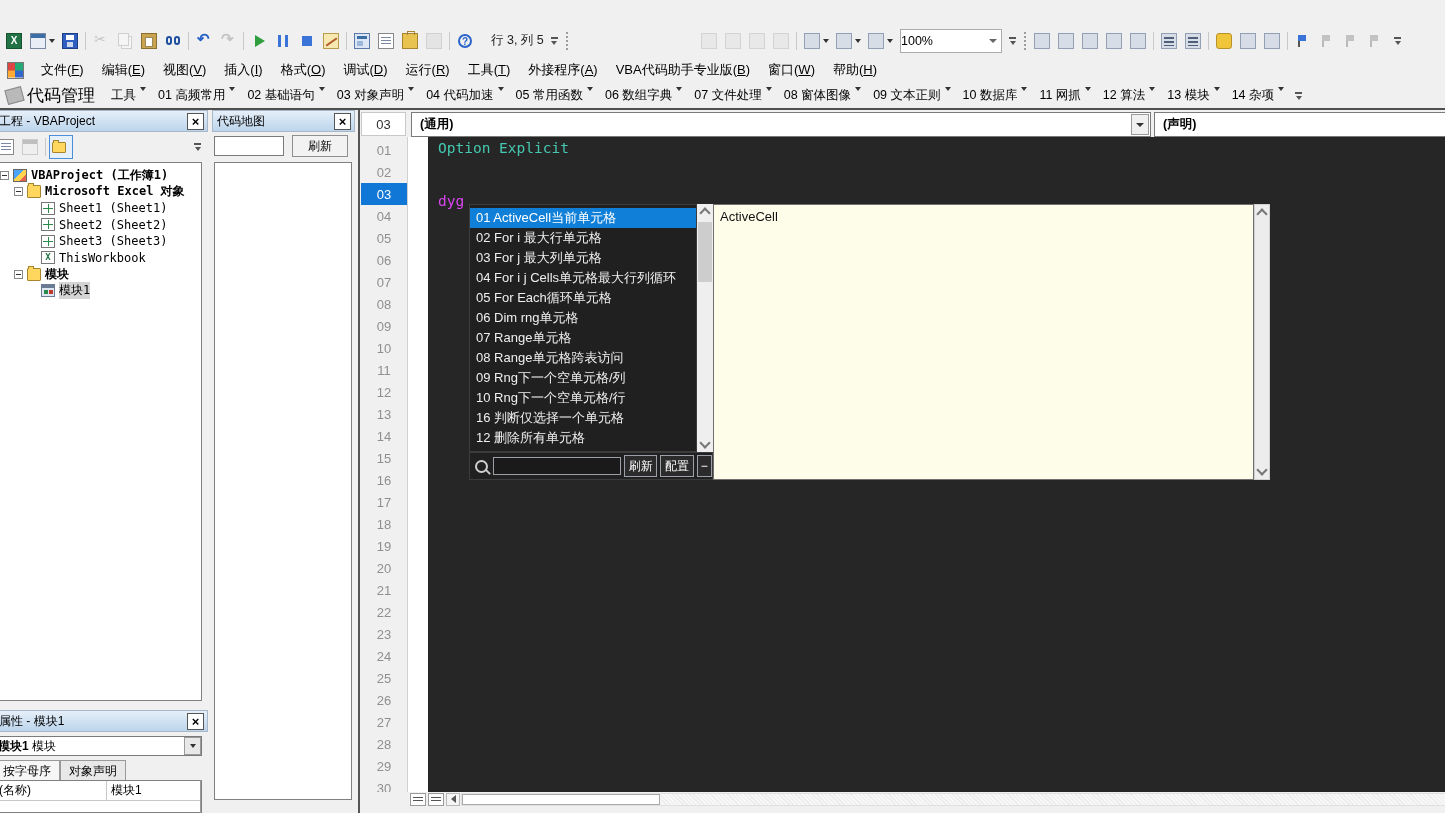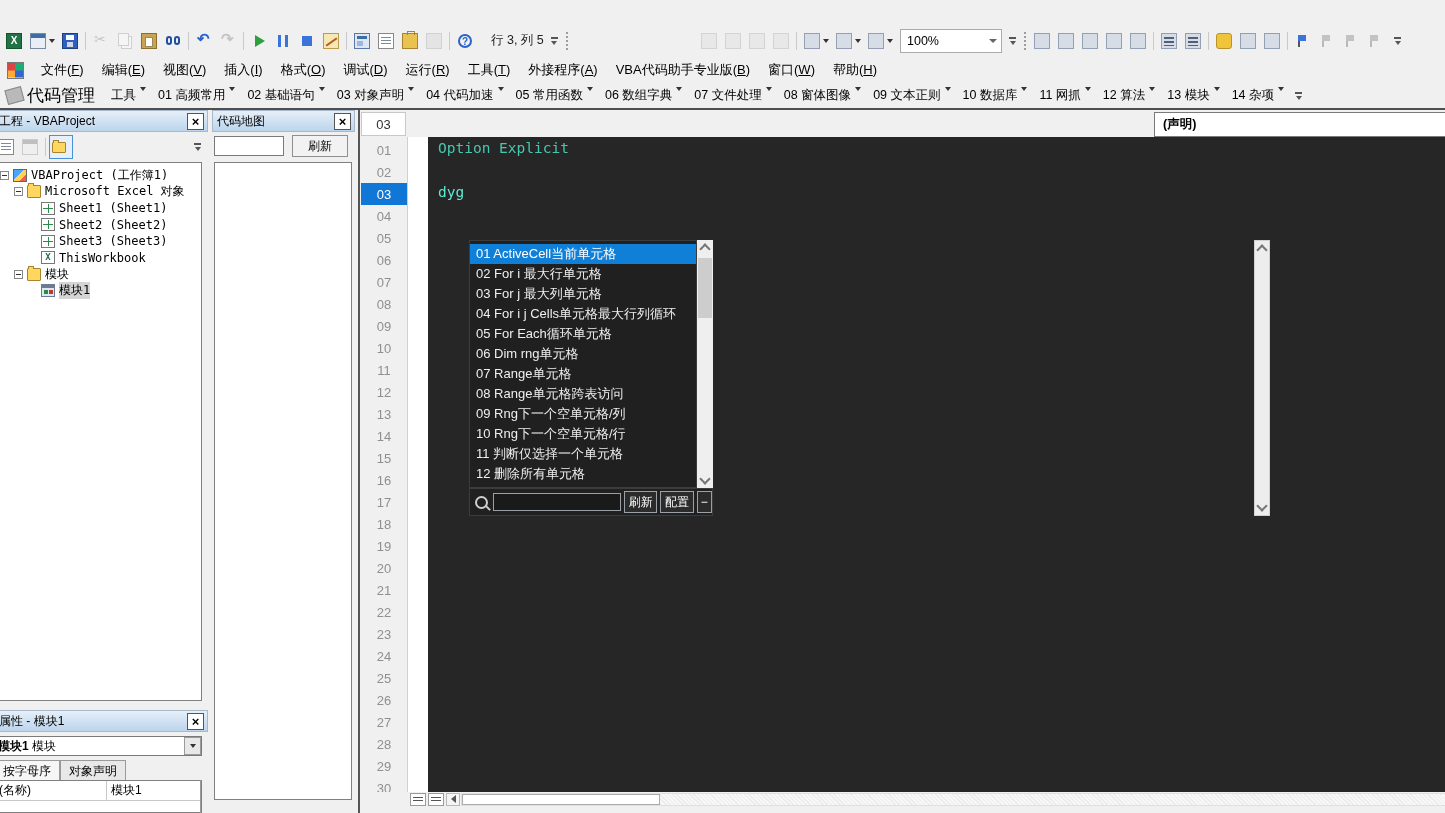--- a/index.html
+++ b/index.html
@@ -59,21 +59,21 @@
   .i-bm1,.i-bm2,.i-bm3,.i-bm4{background:none;border:0;}
   .i-bm1::after,.i-bm2::after,.i-bm3::after,.i-bm4::after{content:"";position:absolute;left:3px;top:2px;width:8px;height:6px;background:#3b74d9;}
   .i-bm1::before,.i-bm2::before,.i-bm3::before,.i-bm4::before{content:"";position:absolute;left:3px;top:2px;width:2px;height:12px;background:#555;}
   .i-indent::after,.i-outdent::after{content:"";position:absolute;left:2px;top:3px;right:2px;height:9px;background:repeating-linear-gradient(#51607a 0 2px,transparent 2px 4px);}
   .pos-text{margin-left:14px;font-size:12.5px;color:#222;white-space:nowrap;}
   .grip{width:6px;height:22px;margin:0 3px;background-image:radial-gradient(#9d9d9d 1px,transparent 1.3px);background-size:4px 4px;background-position:center;}
   .ovf{width:13px;height:24px;display:flex;flex-direction:column;align-items:center;justify-content:center;margin-left:4px;}
   .ovf::before{content:"";width:7px;height:2px;background:#555;margin-bottom:2px;}
   .ovf::after{content:"";width:0;height:0;border-left:3.5px solid transparent;border-right:3.5px solid transparent;border-top:4px solid #555;}
   .zoom-combo{width:100px;height:22px;background:#fff;border:1px solid #ababab;display:flex;align-items:center;margin-left:4px;}
-  .zoom-combo .zval{flex:1;padding-left:6px;font-size:12.5px;}
+  .zoom-combo .zval{flex:1;font-size:12.5px;}
   .zoom-combo .zarr{width:16px;height:100%;display:flex;align-items:center;justify-content:center;}
   .zoom-combo .zarr::after{content:"";border-left:4px solid transparent;border-right:4px solid transparent;border-top:4px solid #666;}
   
   #menubar{position:absolute;left:0;top:57px;width:1445px;height:26px;background:#f0f0f0;display:flex;align-items:center;}
   .addin-ico{width:15px;height:15px;margin-left:7px;margin-right:8px;background:
      linear-gradient(90deg,#d44 0 50%,#2a7 50%) top/100% 50% no-repeat,
      linear-gradient(90deg,#fa3 0 50%,#36c 50%) bottom/100% 50% no-repeat;border:1px solid #777;}
   .mi{padding:4px 9px;font-size:13px;white-space:nowrap;}
   .mi u{text-decoration:underline;}
   
@@ -85,21 +85,21 @@
   
   #main{position:absolute;left:0;top:110px;width:1445px;height:703px;background:#f0f0f0;overflow:hidden;}
   .panel-title{height:22px;background:linear-gradient(#e6eff9,#bcd5ec);display:flex;align-items:center;position:relative;border:1px solid #a8b8c8;box-sizing:border-box;}
   .panel-title .pt-text{margin-left:4px;font-size:12px;white-space:nowrap;}
   .xbtn{position:absolute;right:3px;top:2px;width:17px;height:17px;background:#fff;border:1px solid #555;display:flex;align-items:center;justify-content:center;font-size:13px;font-weight:bold;line-height:1;box-sizing:border-box;}
   
   #project-panel{position:absolute;left:-6px;top:0;width:214px;height:593px;background:#f0f0f0;}
   #ptoolbar{position:absolute;left:0;top:24px;width:214px;height:26px;display:flex;align-items:center;}
   #ptree{position:absolute;left:0;top:52px;width:208px;height:539px;background:#fff;border:1px solid #808080;box-sizing:border-box;overflow:hidden;padding-top:4px;}
   .titem{display:flex;align-items:center;height:16.5px;font-family:"DejaVu Sans Mono",monospace;font-size:12px;white-space:nowrap;}
-  .titem.bold .tlabel{font-weight:normal;}
+  .titem.bold .tlabel{font-weight:bold;}
   .titem .texp{width:9px;height:9px;border:1px solid #888;box-sizing:border-box;margin-right:4px;position:relative;background:#fff;flex:0 0 auto;}
   .titem .texp::after{content:"";position:absolute;left:1px;right:1px;top:3px;height:1px;background:#333;}
   .titem.noexp .texp{visibility:hidden;}
   .titem.d0{padding-left:5px;} .titem.d1{padding-left:19px;} .titem.d2{padding-left:33px;}
   .titem.selected .tlabel{background:#d4d4d4;}
   .tree-icon{width:14px;height:13px;margin-right:4px;flex:0 0 auto;position:relative;box-sizing:border-box;}
   .t-project{background:linear-gradient(135deg,#4aa3ff 0 40%,#ffd34d 40% 70%,#e8604a 70%);border:1px solid #666;}
   .t-folder{background:#ffd75e;border:1px solid #a8842f;border-radius:1px;}
   .t-folder::before{content:"";position:absolute;left:0;top:-3px;width:6px;height:3px;background:#ffd75e;border:1px solid #a8842f;border-bottom:0;box-sizing:border-box;}
   .t-sheet{background:#fff;border:1px solid #777;}
@@ -142,23 +142,23 @@
   .combo .ctext{margin-left:8px;font-weight:bold;font-size:12.5px;}
   .combo .carr{margin-left:auto;width:16px;height:19px;background:#f0f0f0;border:1px solid #9a9a9a;display:flex;align-items:center;justify-content:center;margin-right:1px;}
   .combo .carr::after{content:"";border-left:4px solid transparent;border-right:4px solid transparent;border-top:4px solid #333;}
   #gutter{position:absolute;left:1px;top:27px;width:46px;height:655px;background:#f0f0f0;overflow:hidden;padding-top:2px;box-sizing:border-box;}
   .ln{height:22px;display:flex;align-items:center;justify-content:center;font-size:13px;color:#8f8f8f;}
   .ln.sel{background:#1177d7;color:#fff;}
   #marginbar{position:absolute;left:47px;top:27px;width:21px;height:655px;background:#fff;border-left:1px solid #d0d0d0;box-sizing:border-box;}
   #codearea{position:absolute;left:68px;top:27px;width:1019px;height:655px;background:#262626;overflow:hidden;}
   .codeline{position:absolute;left:10px;font-family:"DejaVu Sans Mono",monospace;font-size:14.5px;white-space:pre;}
   #code-l1{top:3px;color:#45c8b0;}
-  #code-l3{top:47px;color:#5eead4;}
-  
-  #popup{position:absolute;left:109px;top:94px;width:801px;height:276px;margin-top:36px;}
+  #code-l3{top:56px;color:#d946ef;}
+  
+  #popup{position:absolute;left:109px;top:94px;width:801px;height:276px;}
   #sp-list{position:absolute;left:0;top:0;width:228px;height:248px;background:#202020;border:1px solid #3c3c3c;box-sizing:border-box;padding-top:3px;}
   .snip{height:20px;display:flex;align-items:center;padding-left:6px;font-size:13px;color:#efefef;white-space:nowrap;overflow:hidden;}
   .snip.selected{background:#0f7fd8;color:#fff;}
   #sp-sb{position:absolute;left:228px;top:0;width:16px;height:248px;background:#efefef;}
   .chev{width:8px;height:8px;box-sizing:border-box;border-left:2px solid #777;border-bottom:2px solid #777;}
   .chev.up{transform:rotate(135deg);margin:5px auto 0;}
   .chev.dn{transform:rotate(-45deg);margin:0 auto;}
   #sp-sb .thumb{position:absolute;left:1px;top:18px;width:14px;height:60px;background:#cdcdcd;}
   #sp-sb .chev.dn{position:absolute;bottom:5px;left:4px;}
   #sp-search{position:absolute;left:0;top:248px;width:244px;height:28px;background:#202020;border:1px solid #3c3c3c;box-sizing:border-box;display:flex;align-items:center;}
@@ -429,20 +429,24 @@
         <div class="prow">
           <span class="pn">(名称)</span>
           <span class="pv">模块1</span>
         </div>
       </div>
       <div id="pgrid-line"></div>
     </div>
 
     <div id="editor">
       <div id="badge03">03</div>
+      <div class="combo" id="combo-general">
+        <span class="ctext">(通用)</span>
+        <span class="carr"></span>
+      </div>
       <div class="combo" id="combo-decl">
         <span class="ctext">(声明)</span>
       </div>
 
       <div id="gutter">
         <span style="display:contents"><div class="ln">
               <span>01</span>
             </div><div class="ln">
               <span>02</span>
             </div><div class="ln sel">
@@ -526,37 +530,40 @@
                 <span>06 Dim rng单元格</span>
               </div><div class="snip">
                 <span>07 Range单元格</span>
               </div><div class="snip">
                 <span>08 Range单元格跨表访问</span>
               </div><div class="snip">
                 <span>09 Rng下一个空单元格/列</span>
               </div><div class="snip">
                 <span>10 Rng下一个空单元格/行</span>
               </div><div class="snip">
-                <span>11 判断仅选择一个单元格</span>
+                <span>16 判断仅选择一个单元格</span>
               </div><div class="snip">
                 <span>12 删除所有单元格</span>
               </div></span>
         </div>
         <div id="sp-sb">
           <div class="chev up"></div>
           <div class="thumb"></div>
           <div class="chev dn"></div>
         </div>
         <div id="sp-search">
           <span class="mag"></span>
           <input id="sp-input" value="" style="">
           <span class="dbtn" id="sp-refresh">刷新</span>
           <span class="dbtn" id="sp-config">配置</span>
           <span class="dbtn" id="sp-min">−</span>
         </div>
+        <div id="sp-preview">
+          <div class="ptext">ActiveCell</div>
+        </div>
         <div id="sp-psb">
           <div class="chev up"></div>
           <div class="chev dn"></div>
         </div>
       </div>
 
       <div id="hscroll">
         <span class="hs-btn"></span>
         <span class="hs-btn"></span>
         <span class="hs-arrow"></span>

